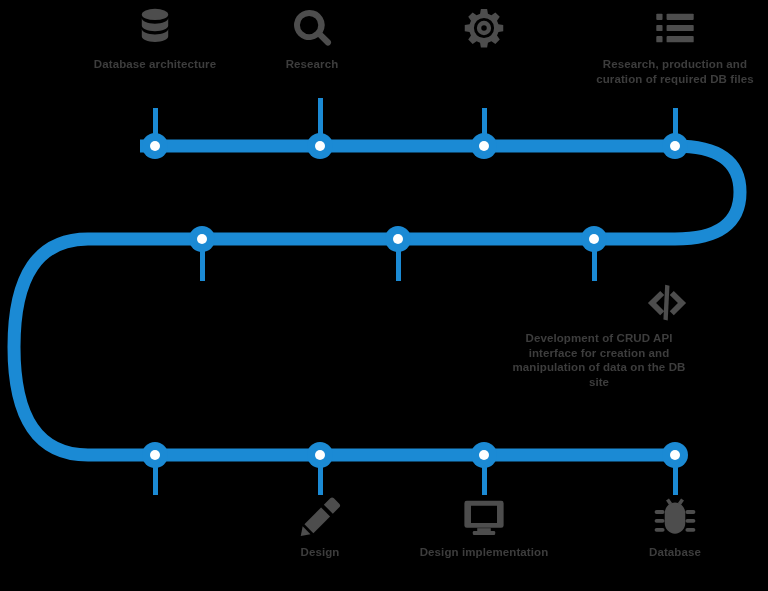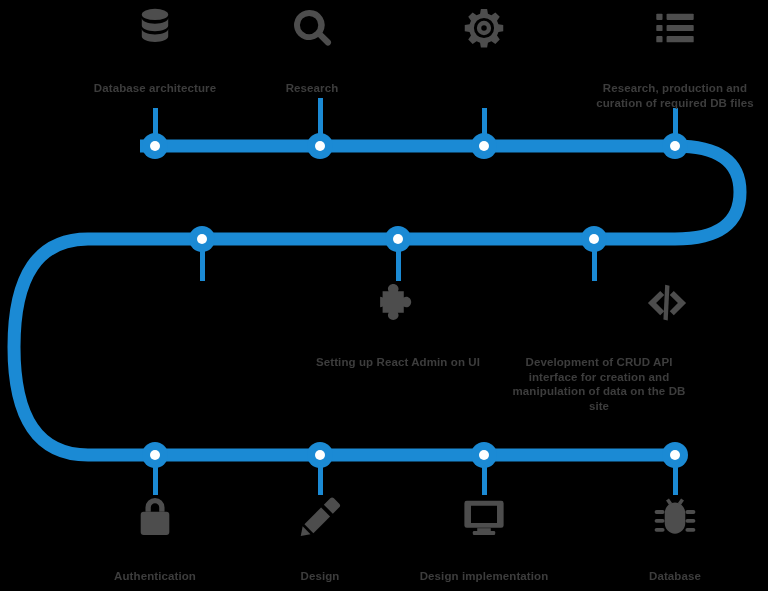--- a/index.html
+++ b/index.html
@@ -53,21 +53,20 @@
     margin-left: -2.5px;
     background: #1b8ad4;
   }
   .milestone {
     position: absolute;
     width: 190px;
     margin-left: -95px;
     display: flex;
     flex-direction: column;
     align-items: center;
-    gap: 24px;
   }
   .milestone.above {
     justify-content: flex-end;
   }
   .icon {
     display: block;
     width: 44px;
     height: 44px;
     color: #4d4d4d;
   }
@@ -160,49 +159,32 @@
           <rect x="1.8" y="10.3" width="3.4" height="3.4" rx="0.5"></rect>
           <rect x="7.4" y="10.3" width="14.8" height="3.4" rx="0.5"></rect>
           <rect x="1.8" y="16.4" width="3.4" height="3.4" rx="0.5"></rect>
           <rect x="7.4" y="16.4" width="14.8" height="3.4" rx="0.5"></rect>
         </svg>
     </span>
     <span class="label">Research, production and curation of required DB files</span>
   </div>
 
 
-  <div class="milestone below" style="left:398px; top:281px;">
-    <span class="icon">
-      <svg viewBox="0 0 24 24">
-          <path d="M9.4 1.6c1.6 0 2.9 1.2 2.9 2.7 0 .5-.15.95-.4 1.35h3.25v3.3c.4-.25.85-.4 1.35-.4 1.5 0 2.7 1.3 2.7 2.9s-1.2 2.9-2.7 2.9c-.5 0-.95-.15-1.35-.4v3.3H11.9c.25.4.4.85.4 1.35 0 1.5-1.3 2.7-2.9 2.7s-2.9-1.2-2.9-2.7c0-.5.15-.95.4-1.35H3.6v-3.3c-.4.25-.85.4-1.35.4v-5.8c.5 0 .95.15 1.35.4V5.65h3.3c-.25-.4-.4-.85-.4-1.35 0-1.5 1.3-2.7 2.9-2.7z"></path>
-        </svg>
-    </span>
-    <span class="label">Setting up React Admin on UI</span>
-  </div>
 
   <div class="milestone below" style="left:594px; top:281px;align-items:flex-end;">
     <span class="icon">
       <svg viewBox="0 0 24 24">
           <path d="M8.3 5.4 1.6 12.05l6.7 6.65 2.2-2.2-4.45-4.45L10.5 7.6z"></path>
           <path d="M15.7 5.4 22.4 12.05 15.7 18.7l-2.2-2.2 4.45-4.45L13.5 7.6z"></path>
           <path d="M13.35 2.6 11 2.1 10.05 21l2.35.5z"></path>
         </svg>
     </span>
     <span class="label">Development of CRUD API interface for creation and manipulation of data on the DB site</span>
   </div>
 
-  <div class="milestone below" style="left:155px; top:495px;">
-    <span class="icon">
-      <svg viewBox="0 0 24 24">
-          <path d="M12 1.6a5.2 5.2 0 0 0-5.2 5.2v2.4h2.9V6.8a2.3 2.3 0 1 1 4.6 0v2.4h2.9V6.8A5.2 5.2 0 0 0 12 1.6z"></path>
-          <rect x="4.2" y="9.2" width="15.6" height="12.6" rx="1.6"></rect>
-        </svg>
-    </span>
-    <span class="label">Authentication</span>
-  </div>
 
   <div class="milestone below" style="left:320px; top:495px;">
     <span class="icon">
       <svg viewBox="0 0 24 24">
           <path d="M17.6 1.8 14.1 5.3l4.9 4.9 3.5-3.5a1.4 1.4 0 0 0 0-1.98l-2.92-2.92a1.4 1.4 0 0 0-1.98 0z"></path>
           <path d="m12.6 6.8-9.1 9.1 4.9 4.9 9.1-9.1z"></path>
           <path d="M2.55 17.1 1.5 22.4l5.3-1.05z"></path>
         </svg>
     </span>
     <span class="label">Design</span>

